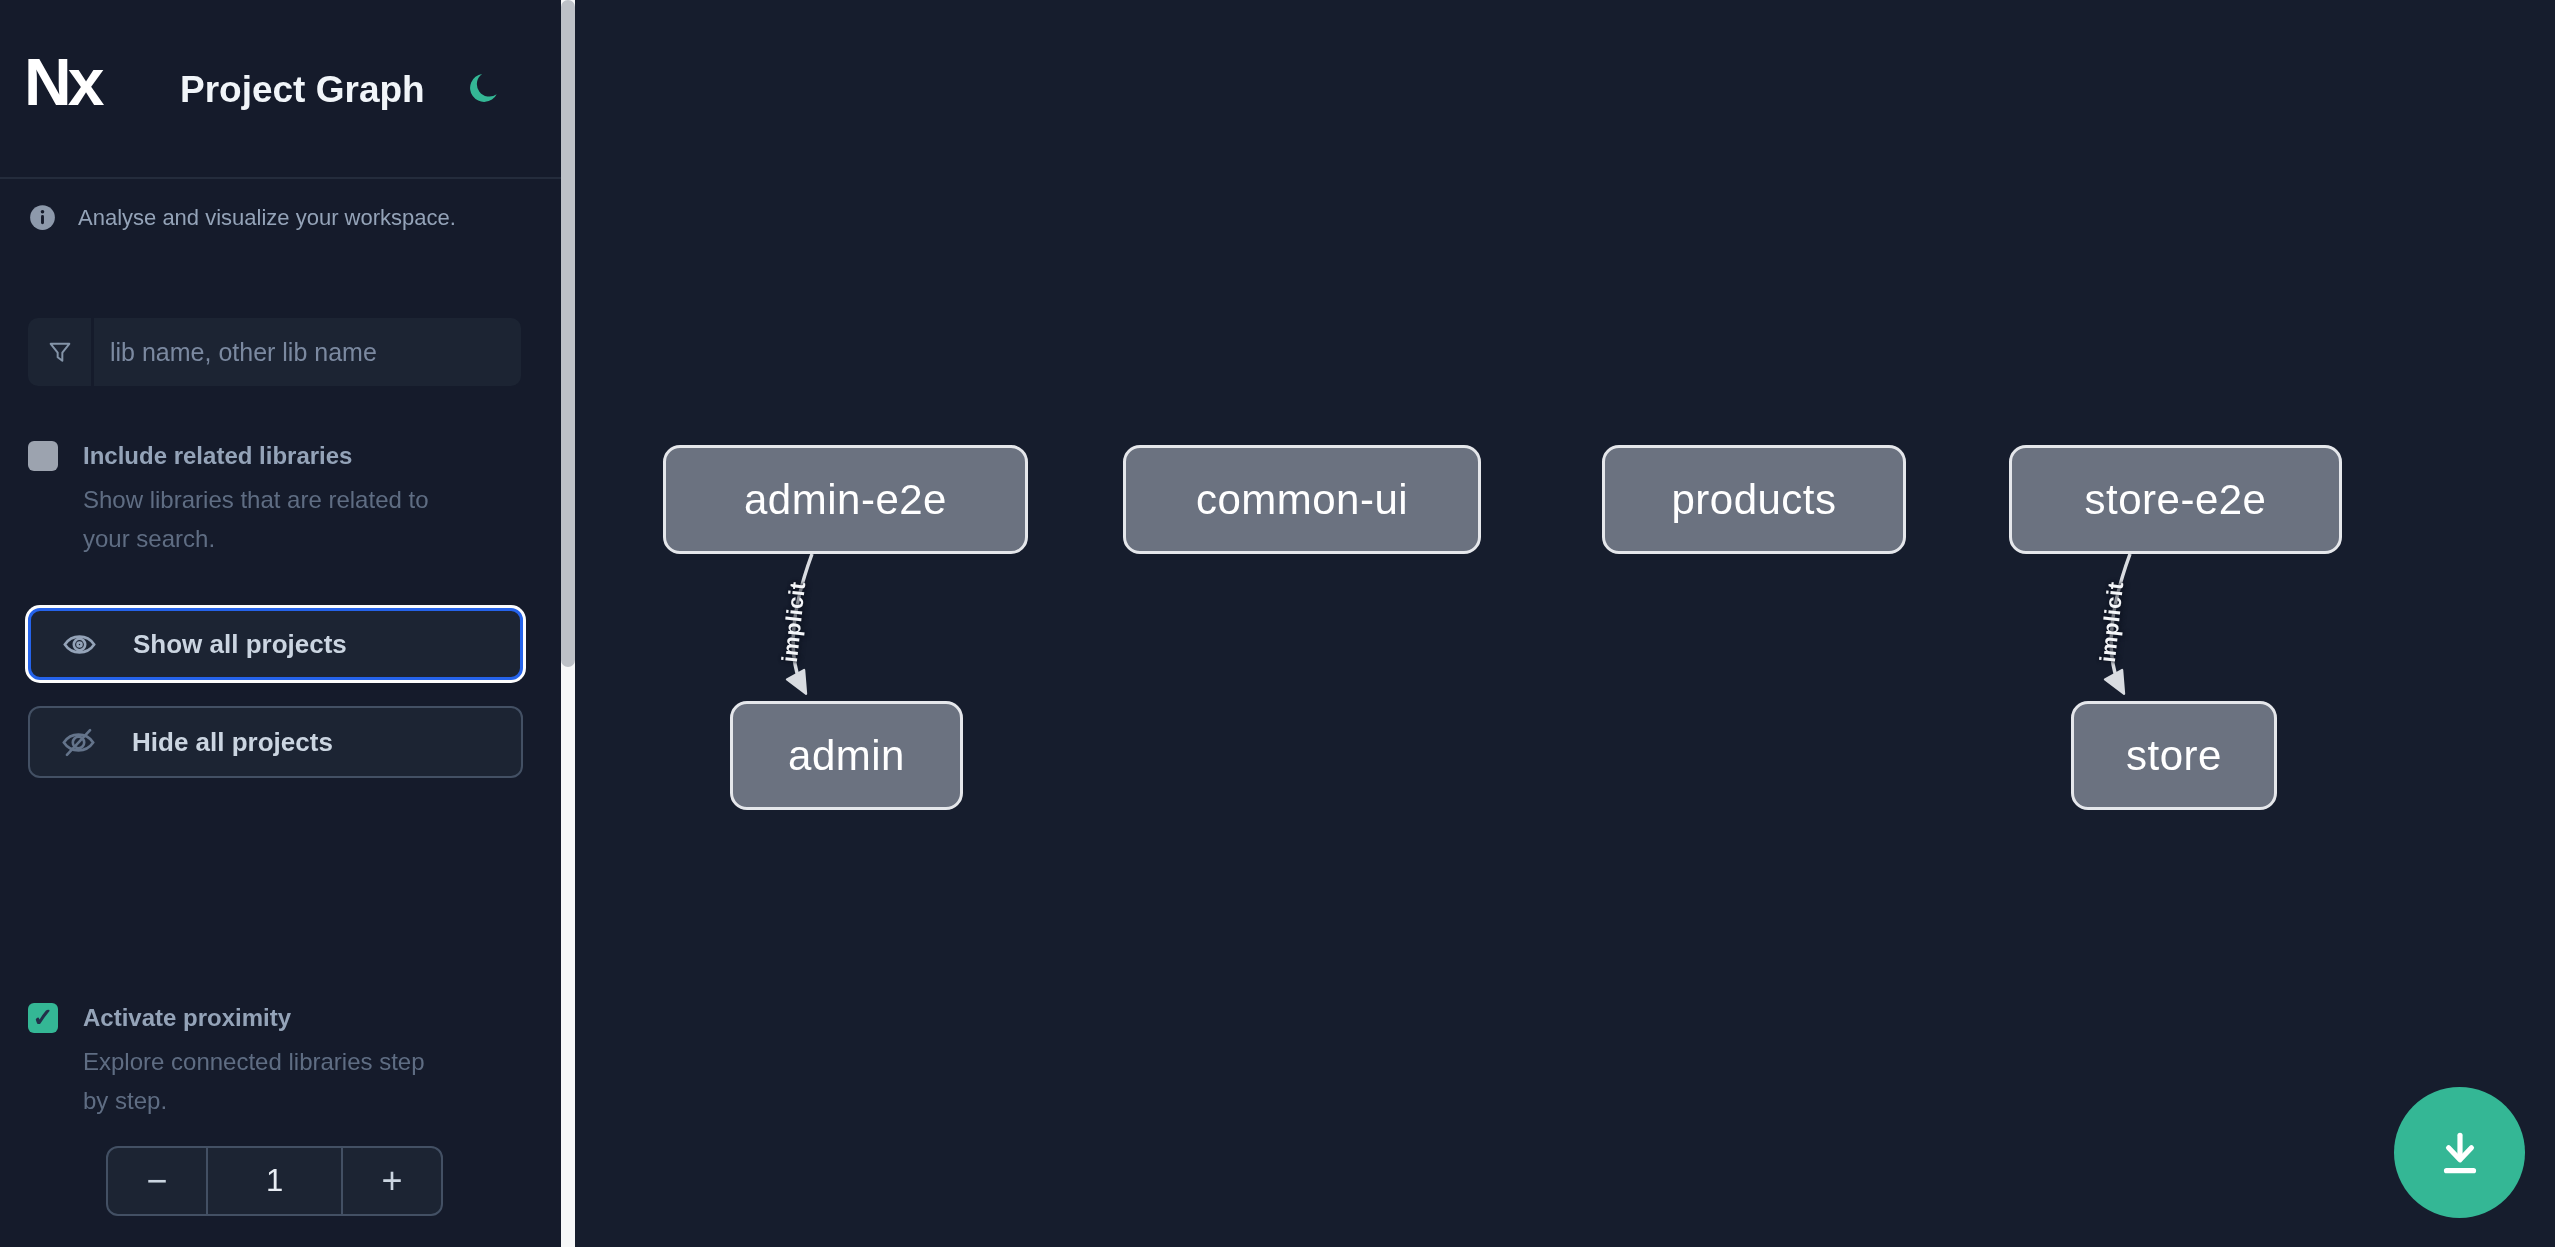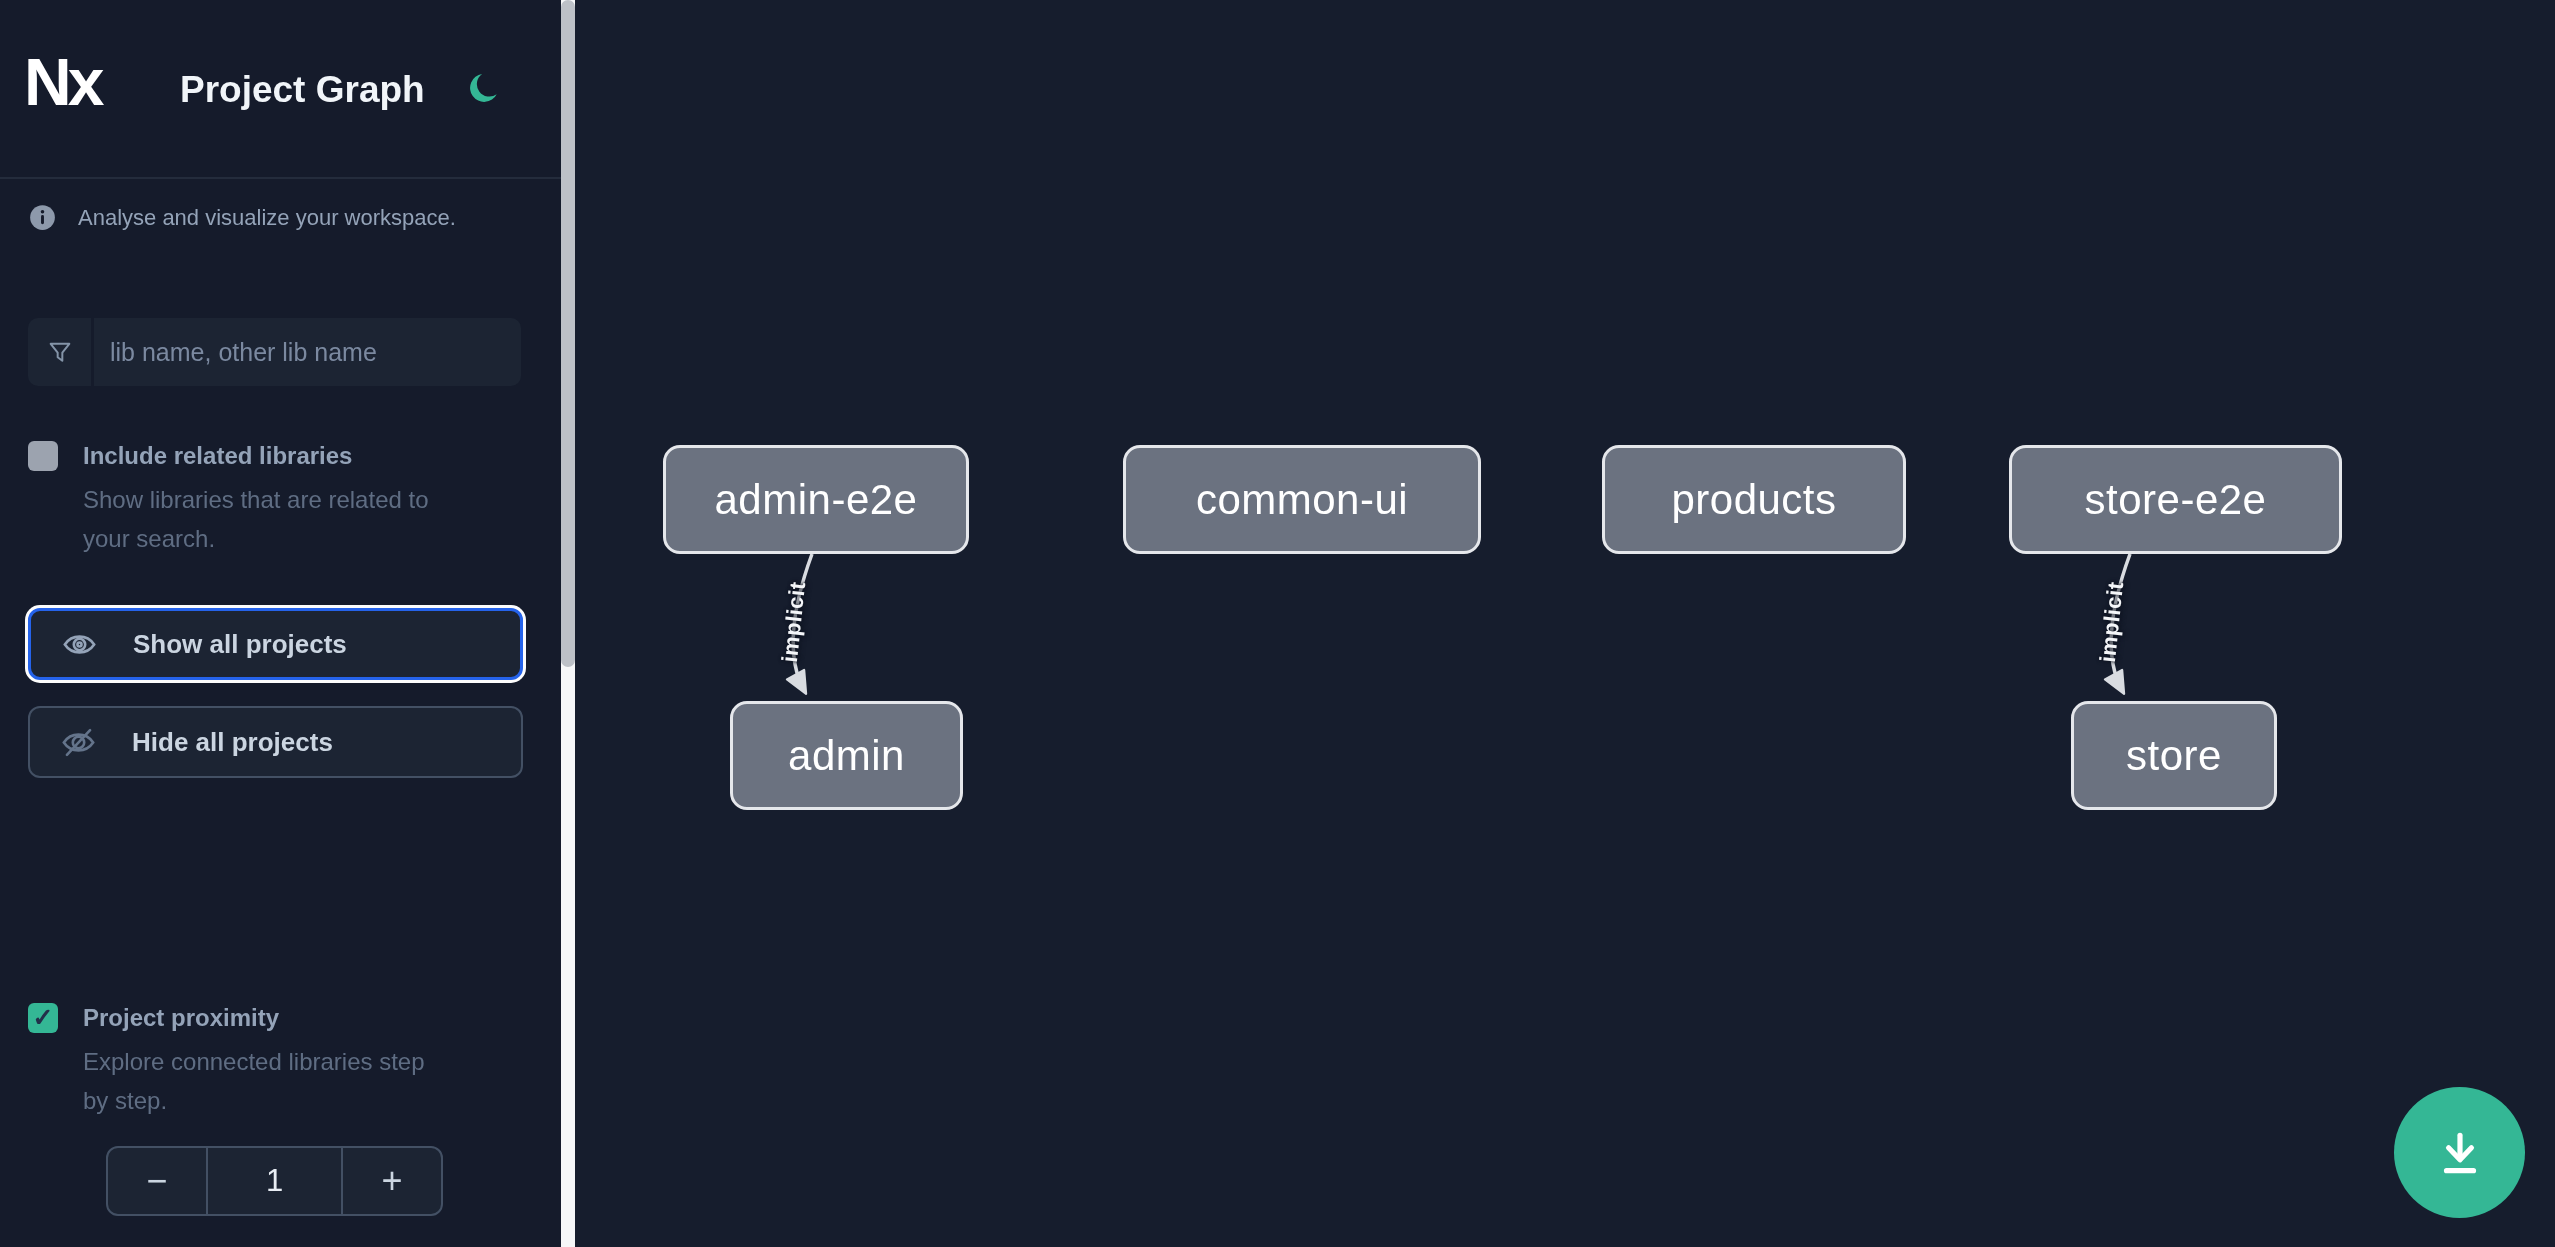--- a/index.html
+++ b/index.html
@@ -139,21 +139,21 @@
 <div class="canvas">
     <svg class="edges">
       <defs>
         <marker id="arw" viewBox="0 0 12 12" refX="9" refY="6" markerWidth="7.5" markerHeight="7.5" orient="auto">
      <path d="M1 1.5 L11 6 L1 10.5 Z" fill="#d9dce1" stroke="#d9dce1" stroke-linejoin="round"></path>
    </marker>
       </defs>
       <path d="M 812 554 C 797 595, 783 652, 804 690" fill="none" stroke="#d9dce1" stroke-width="3.5" marker-end="url(#arw)"></path>
       <path d="M 2130 554 C 2115 595, 2101 652, 2122 690" fill="none" stroke="#d9dce1" stroke-width="3.5" marker-end="url(#arw)"></path>
     </svg>
-    <div class="node" style="left: 663px; top: 445px; width: 306px; height: 109px;">admin-e2e</div>
+    <div class="node" style="left: 663px; top: 445px; width: 365px; height: 109px;">admin-e2e</div>
     <div class="node" style="left: 1123px; top: 445px; width: 358px; height: 109px;">common-ui</div>
     <div class="node" style="left: 1602px; top: 445px; width: 304px; height: 109px;">products</div>
     <div class="node" style="left: 2009px; top: 445px; width: 333px; height: 109px;">store-e2e</div>
     <div class="node" style="left: 2071px; top: 701px; width: 206px; height: 109px;">store</div>
     <div class="node" style="left: 730px; top: 701px; width: 233px; height: 109px;">admin</div>
     <div class="edge-label" style="left: 794px; top: 622px; transform: translate(-50%, -50%) rotate(-84deg);">implicit</div>
     <div class="edge-label" style="left: 2112px; top: 622px; transform: translate(-50%, -50%) rotate(-84deg);">implicit</div>
   </div>
 
 <div class="sidebar">
@@ -204,21 +204,21 @@
       <path d="M2.5 12 C 7 5.2, 17 5.2, 21.5 12 C 17 18.8, 7 18.8, 2.5 12 Z"></path>
       <circle cx="12" cy="12" r="3.7"></circle>
       <line x1="4.5" y1="20" x2="19.5" y2="4" stroke-linecap="round"></line>
     </svg>
     <span>Hide all projects</span>
   </div>
 
 
   <div class="option" style="top:1002px;">
     <div class="cb cb-green"></div>
-    <div class="opt-label">Project proximity</div>
+    <div class="opt-label">Activate proximity</div>
     <div class="opt-desc">Explore connected libraries step
 by step.</div>
   </div>
 
   <div class="stepper">
     <div class="cell dec">−</div>
     <div class="cell val">1</div>
     <div class="cell inc">+</div>
   </div>
 

